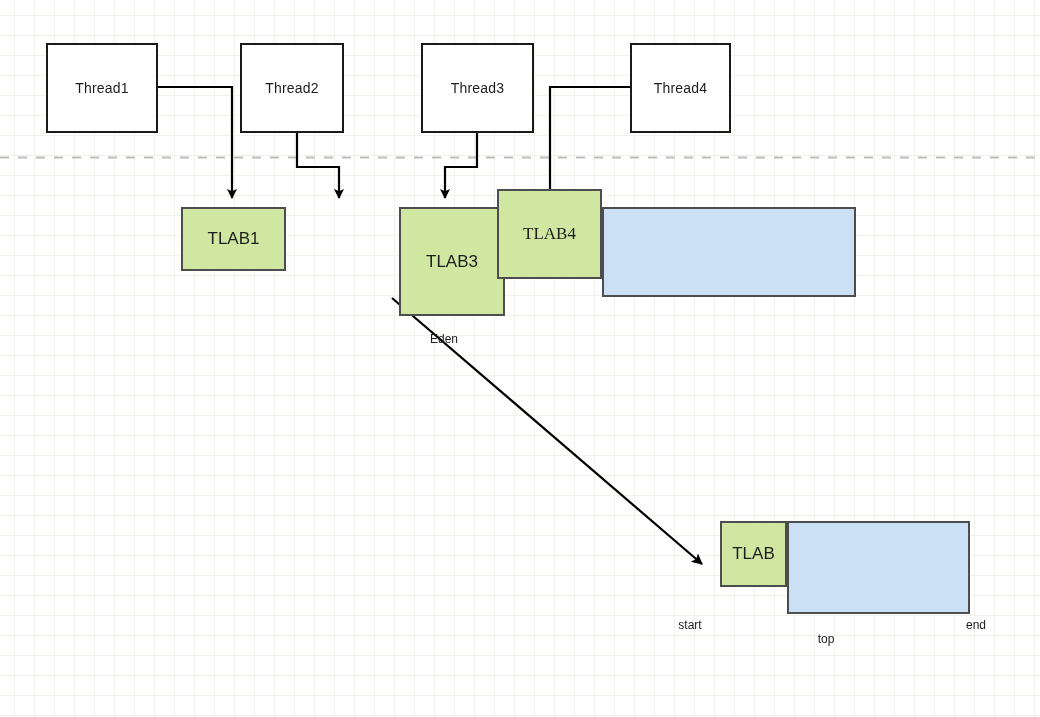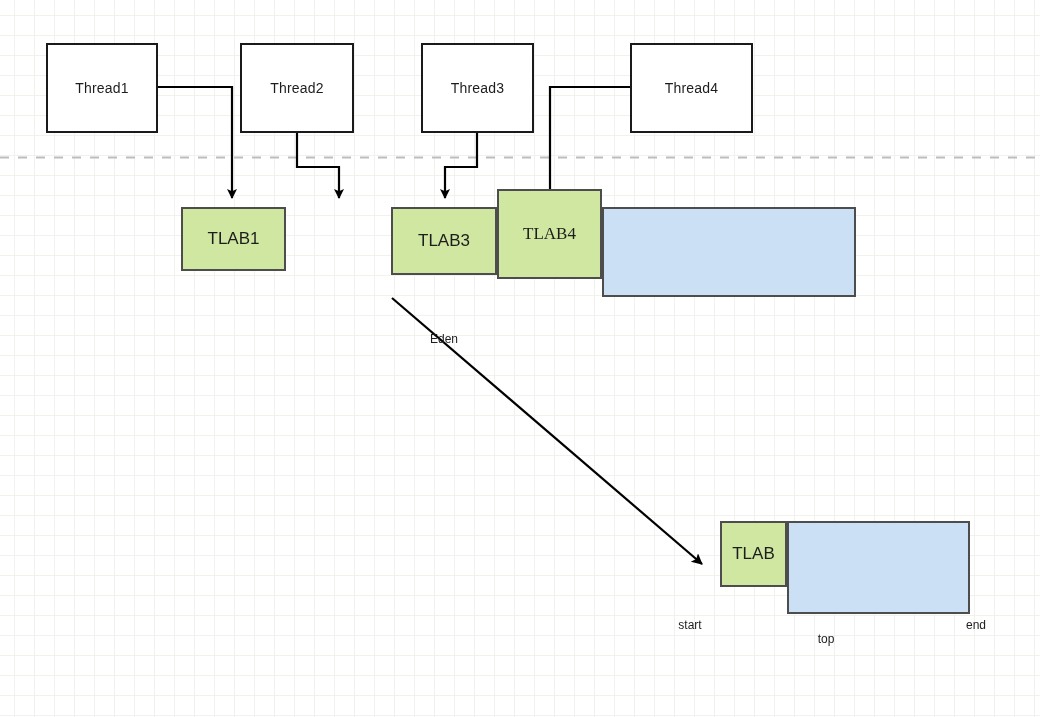--- a/index.html
+++ b/index.html
@@ -97,34 +97,34 @@
     <path d="M477,133 L477,167 L445,167 L445,198" fill="none" stroke="#000000" stroke-width="2.2" marker-end="url(#ah)"></path>
 
     <path d="M630,87 L550,87 L550,198" fill="none" stroke="#000000" stroke-width="2.2" marker-end="url(#ah)"></path>
 
     <path d="M392,298 L702,564" fill="none" stroke="#000000" stroke-width="2.2" marker-end="url(#ah2)"></path>
   </svg>
 
   <div class="node" style="left:46px; top:43px; width:112px; height:90px;">
     <span>Thread1</span>
   </div>
-  <div class="node" style="left:240px; top:43px; width:114px; height:90px;">
+  <div class="node" style="left:240px; top:43px; width:104px; height:90px;">
     <span>Thread2</span>
   </div>
   <div class="node" style="left:421px; top:43px; width:113px; height:90px;">
     <span>Thread3</span>
   </div>
-  <div class="node" style="left:630px; top:43px; width:123px; height:90px;">
+  <div class="node" style="left:630px; top:43px; width:101px; height:90px;">
     <span>Thread4</span>
   </div>
 
   <div class="seg" style="left:181px; top:207px; width:105px; height:64px; background:#cfe7a0;">
     <span>TLAB1</span>
   </div>
-  <div class="seg" style="left:391px; top:207px; width:106px; height:68px; background:#cfe7a0;">
+  <div class="seg" style="left:399px; top:207px; width:106px; height:109px; background:#cfe7a0;">
     <span>TLAB3</span>
   </div>
   <div class="seg" style="left:497px; top:189px; width:105px; height:90px; background:#cfe7a0;font-family:Liberation Serif, serif;">
     <span>TLAB4</span>
   </div>
   <div class="free" style="left:602px; top:207px; width:254px; height:90px; background:#cce0f5;"></div>
 
   <div class="cap" style="left:430px; top:332px;">Eden</div>
 
   <div class="seg" style="left:720px; top:521px; width:67px; height:66px; background:#cfe7a0;">

